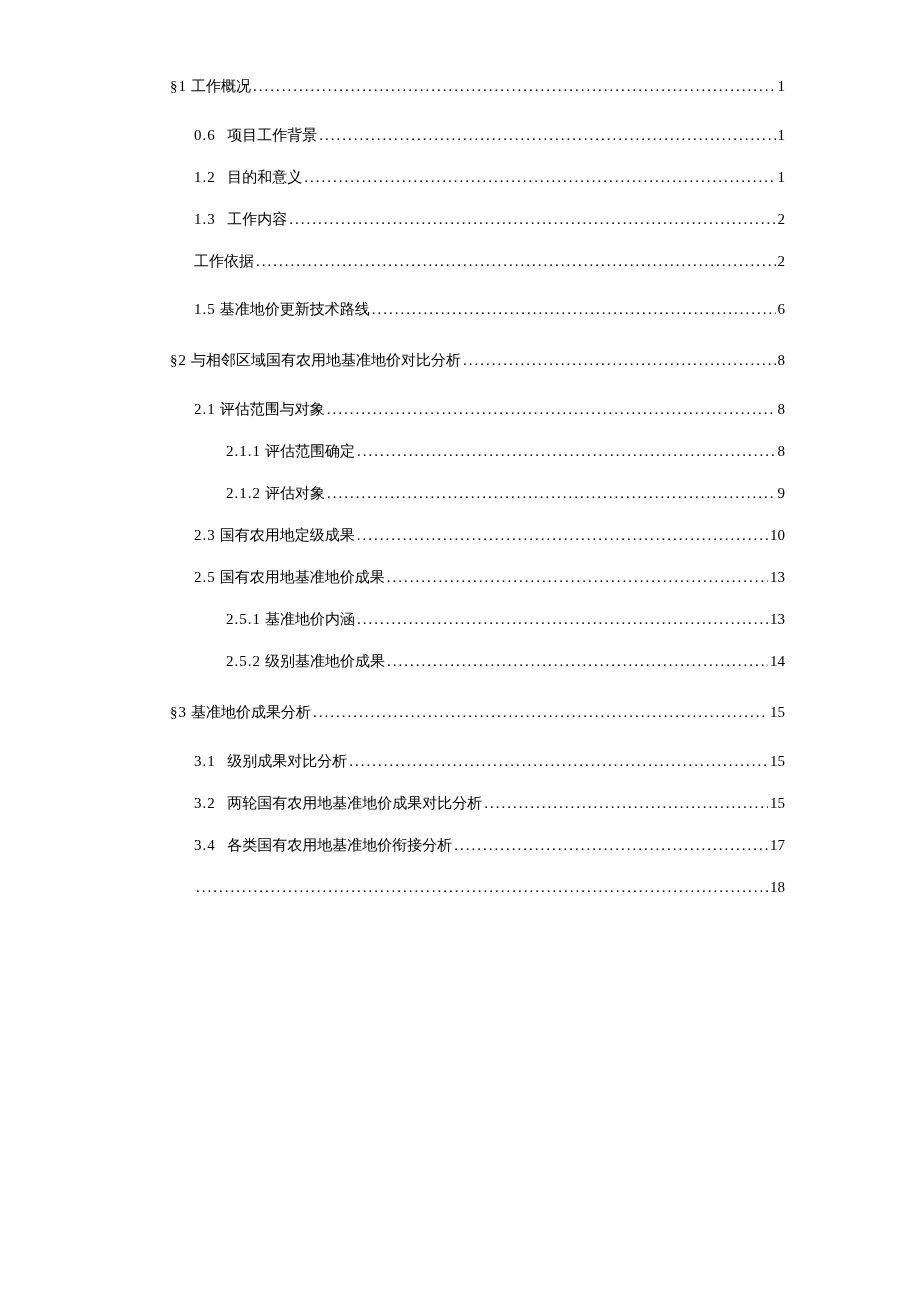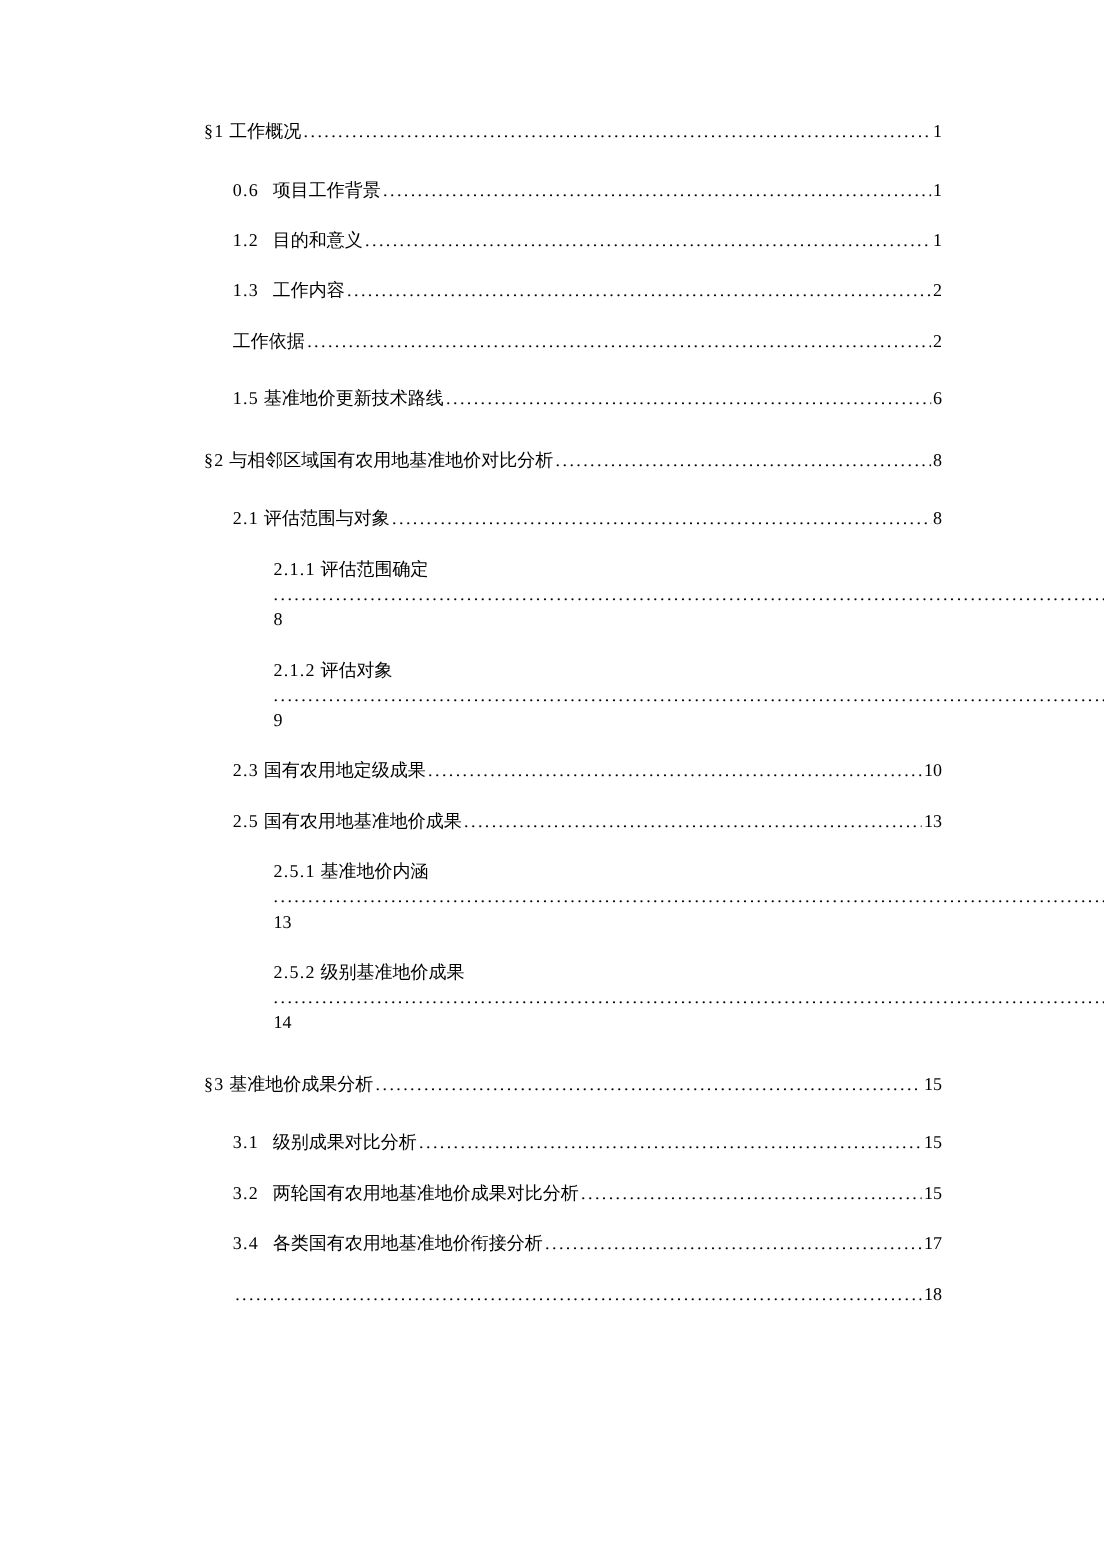--- a/index.html
+++ b/index.html
@@ -10,21 +10,21 @@
     body {
       background: #fff;
       width: 920px;
       height: 1301px;
       font-family: "SimSun", "宋体", serif;
       font-size: 15px;
       color: #000;
       line-height: 1.4;
     }
     .page {
-      padding: 100px 135px 0 170px;
+      padding: 76px 135px 0 170px;
     }
     .toc-entry {
       display: flex;
       align-items: baseline;
       white-space: nowrap;
     }
     .toc-label {
       flex-shrink: 0;
     }
     .toc-num {
@@ -48,21 +48,20 @@
       margin-left: 0px;
       margin-bottom: 28px;
     }
     .level2 {
       margin-left: 24px;
       margin-bottom: 21px;
     }
     .level3 {
       margin-left: 56px;
       margin-bottom: 21px;
-      flex-direction: column;
     }
     .gap-after-group {
       margin-bottom: 30px;
       text-align: right;
     }
     .spacer-md {
       height: 6px;
     }
   </style>
 </head>

